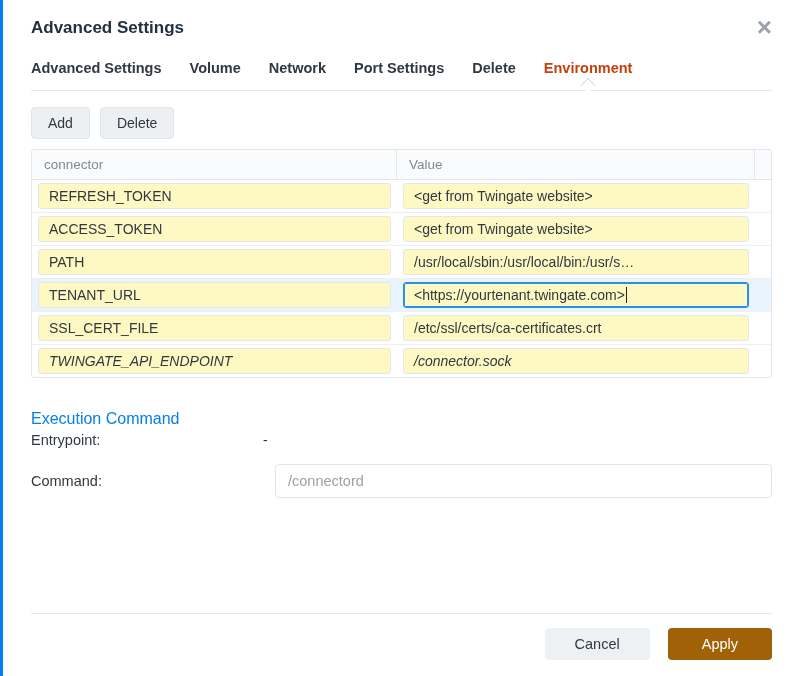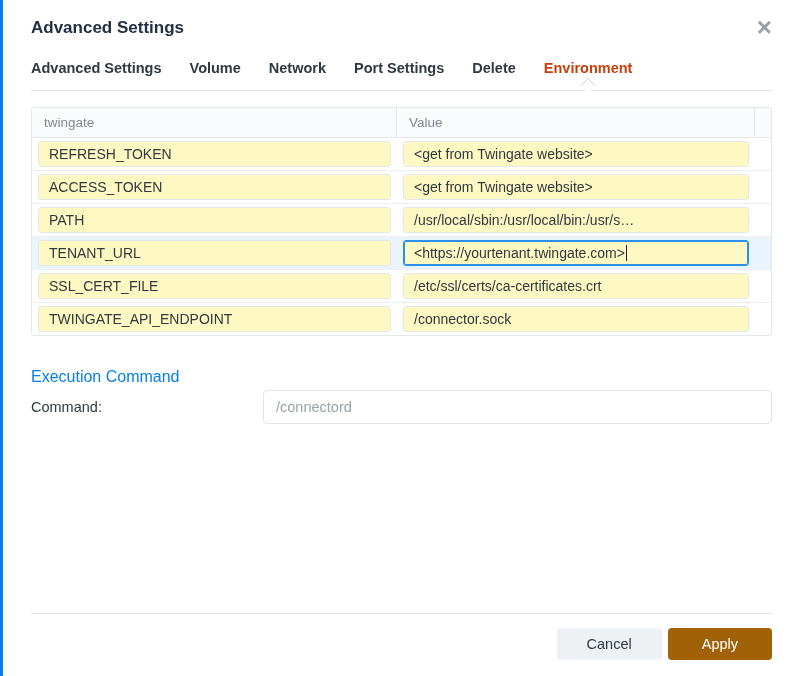--- a/index.html
+++ b/index.html
@@ -101,21 +101,21 @@
   }
   .grid-head .col:last-child { border-right: none; }
   .col-var  { flex: 0 0 365px; }
   .col-val  { flex: 1 1 auto; }
   .col-gap  { flex: 0 0 16px; padding: 0 !important; }
   .grid-row {
     display: flex;
     border-bottom: 1px solid #eef0f2;
     font-size: 14px;
   }
-  .grid-row:last-child { border-bottom: none; }
+  .grid-row:last-child { border-bottom: none; font-style: italic; }
   .grid-row.selected {
     background: #eaf4fe;
   }
   .grid-row .cell {
     padding: 3px 6px;
     display: flex;
     align-items: center;
     overflow: hidden;
   }
   .cell-inner {
@@ -164,28 +164,29 @@
     color: #303840;
   }
   .field-input {
     flex: 1;
     border: 1px solid #e1e5e9;
     border-radius: 4px;
     padding: 8px 12px;
     font-size: 14.5px;
     color: #9aa1a8;
     background: #fff;
+    margin-left: 12px;
   }
   .footer {
     margin-top: auto;
     border-top: 1px solid #e4e7ea;
     padding: 14px 0 16px 0;
     display: flex;
     justify-content: flex-end;
-    gap: 6px;
+    gap: 18px;
   }
   .btn-cancel {
     background: #eef1f4;
     border: none;
     border-radius: 4px;
     padding: 8px 30px;
     font-size: 14.5px;
     color: #303840;
     cursor: pointer;
   }
@@ -212,24 +213,28 @@
 
   <div class="tabs" id="tabs">
       <div class="tab">Advanced Settings</div>
       <div class="tab">Volume</div>
       <div class="tab">Network</div>
       <div class="tab">Port Settings</div>
       <div class="tab">Delete</div>
       <div class="tab active">Environment</div>
     </div>
 
+  <div class="toolbar">
+    <button class="btn">Add</button>
+    <button class="btn">Delete</button>
+  </div>
 
   <div class="grid">
     <div class="grid-head">
-      <div class="col col-var">twingate</div>
+      <div class="col col-var">connector</div>
       <div class="col col-val">Value</div>
       <div class="col col-gap"></div>
     </div>
     <div id="env-rows">
         <div class="grid-row">
           <div class="cell col-var">
             <div class="cell-inner">REFRESH_TOKEN</div>
           </div>
           <div class="cell col-val">
             <div class="cell-inner">&lt;get from Twingate website&gt;</div>
@@ -279,20 +284,24 @@
           <div class="cell col-val">
             <div class="cell-inner">/connector.sock</div>
           </div>
           <div class="cell col-gap"></div>
         </div>
       </div>
   </div>
 
   <div class="section-title">Execution Command</div>
 
+  <div class="field-row">
+    <div class="field-label">Entrypoint:</div>
+    <div class="field-value-static">-</div>
+  </div>
 
   <div class="field-row">
     <div class="field-label">Command:</div>
     <input class="field-input" type="text" readonly="" value="/connectord" style="">
   </div>
 
   <div class="footer">
     <button class="btn-cancel">Cancel</button>
     <button class="btn-apply">Apply</button>
   </div>

